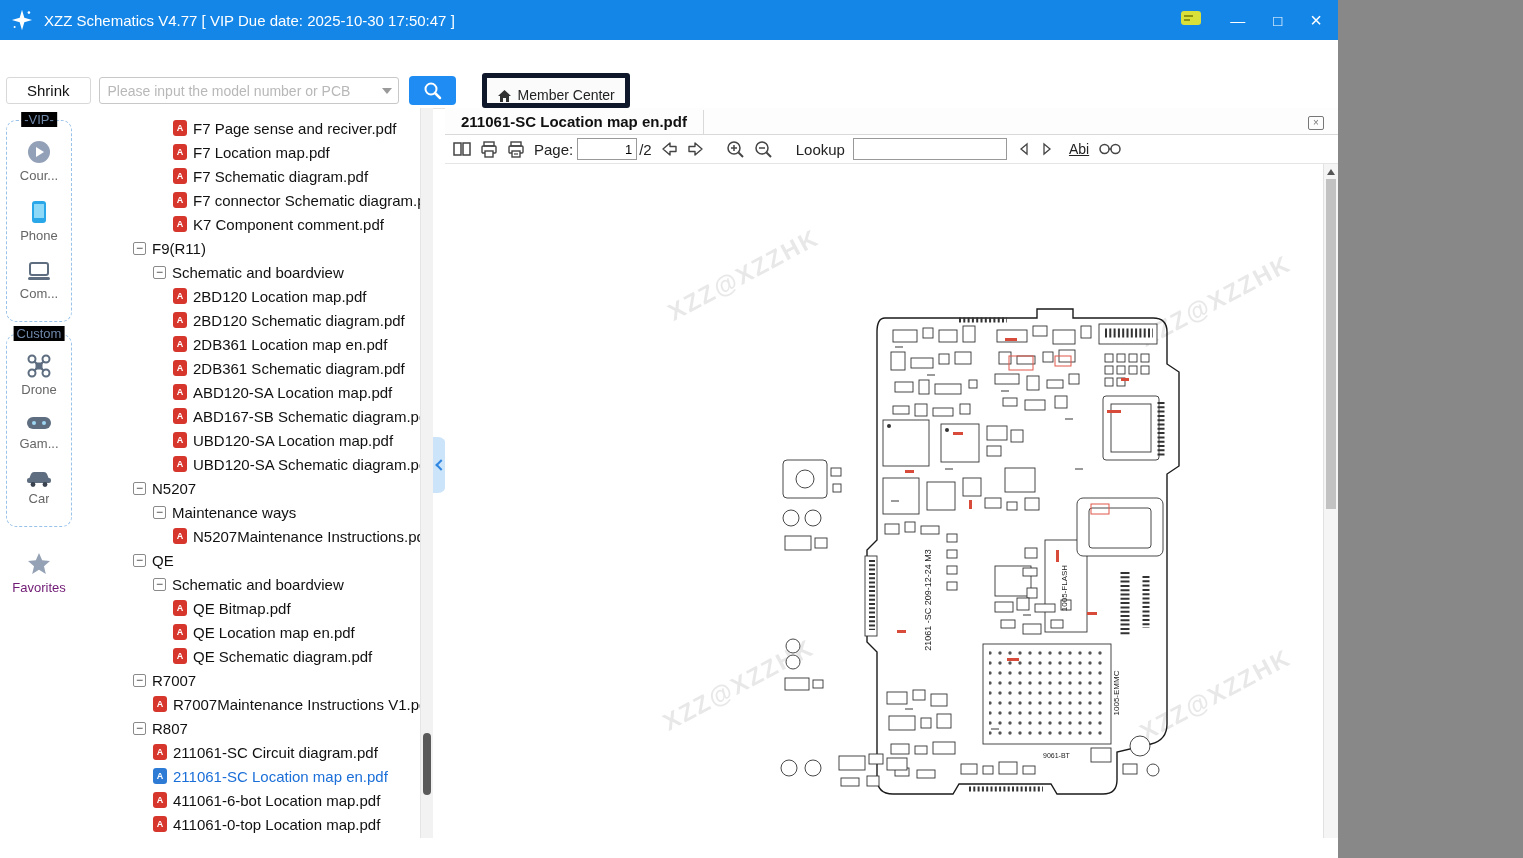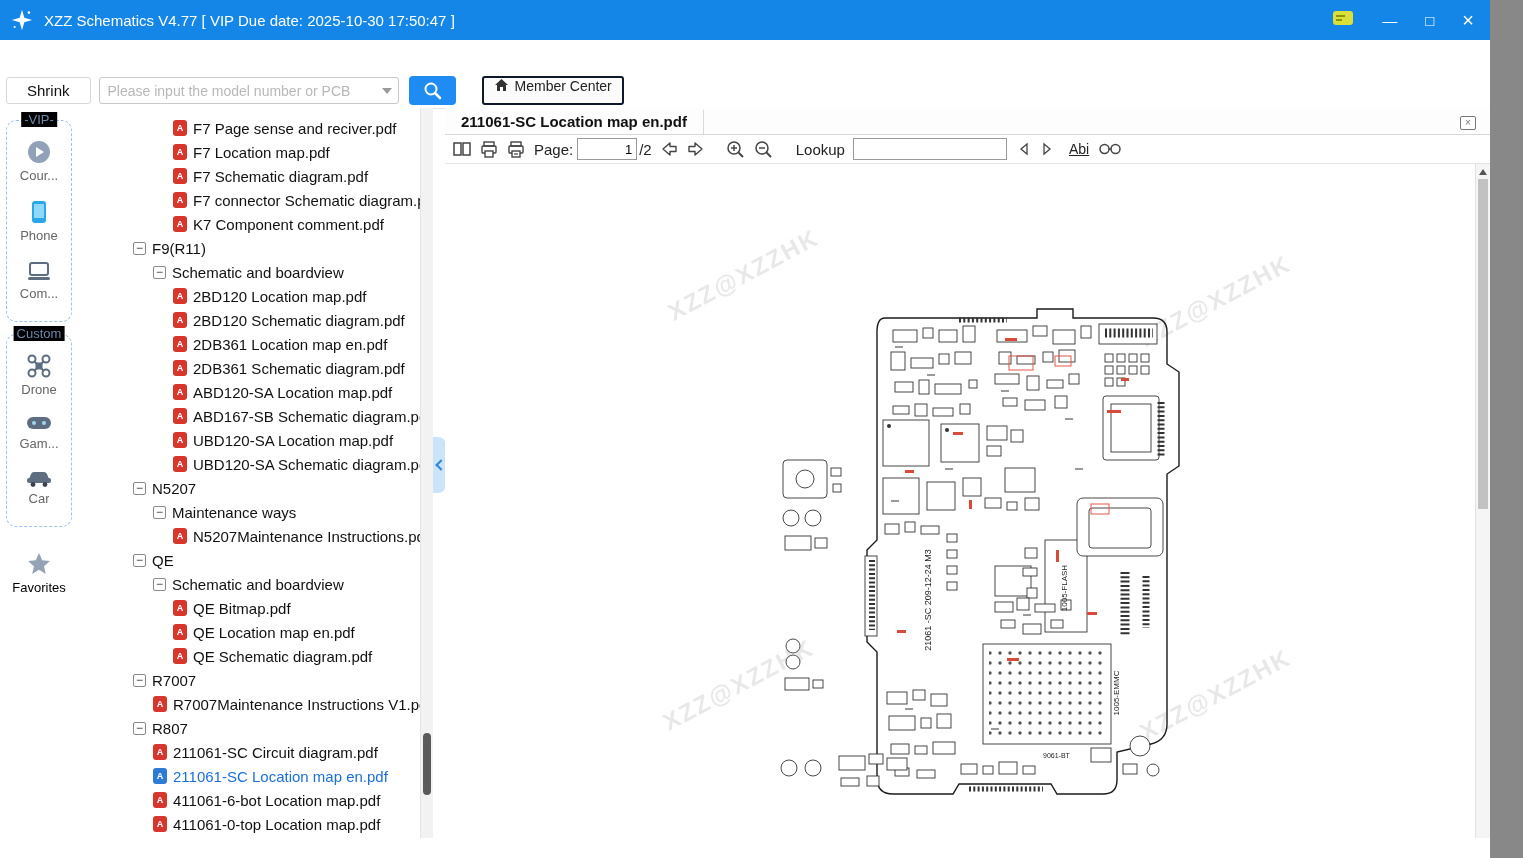--- a/index.html
+++ b/index.html
@@ -1,16 +1,16 @@
 <!DOCTYPE html>
 <html><head>
 <meta charset="utf-8">
 <style>
   html,body{margin:0;padding:0;background:#888;}
-  .app{position:relative;width:1490px;height:858px;background:#fff;overflow:hidden;
+  .app{position:relative;width:1338px;height:858px;background:#fff;overflow:hidden;
        font-family:"Liberation Sans",sans-serif;-webkit-font-smoothing:antialiased;}
 
   
   .titlebar{position:absolute;top:0;left:0;right:0;height:40px;background:#1386E8;
             display:flex;align-items:center;color:#fff;}
   .titlebar .logo{margin:0 10px 0 10px;display:flex;}
   .titlebar .title{font-size:15px;}
   .titlebar .win-controls{margin-left:auto;display:flex;align-items:center;gap:28px;margin-right:16px;}
   .titlebar .win-btn{font-size:15px;color:#fff;cursor:default;line-height:1;}
   .titlebar .close{font-size:20px;}
@@ -27,33 +27,33 @@
               background:#fff;font-size:15px;color:#111;}
   .search-box{margin-left:8px;width:300px;height:27px;border:1px solid #c8c8c8;border-radius:3px;
               display:flex;align-items:center;padding:0 6px;box-sizing:border-box;}
   .search-box input{border:none;outline:none;flex:1;font-size:14px;color:#333;
                     font-family:"Liberation Sans",sans-serif;}
   .search-box input::placeholder{color:#b8b8b8;}
   .search-chevron{width:0;height:0;border-left:5px solid transparent;border-right:5px solid transparent;
                   border-top:6px solid #9a9a9a;margin-left:4px;}
   .search-btn{margin-left:10px;width:47px;height:29px;background:#1E8CF2;border-radius:4px;
               display:flex;align-items:center;justify-content:center;}
-  .member-btn{margin-left:26px;height:25px;padding:0 10px;border:2px solid #0f172a;border-radius:3px;
-              background:#fbfbfb;display:flex;align-items:flex-start;gap:6px;font-size:14px;color:#222;}
+  .member-btn{margin-left:26px;height:25px;padding:0 10px;border:5px solid #0f172a;border-radius:3px;
+              background:#fbfbfb;display:flex;align-items:flex-end;gap:6px;font-size:14px;color:#222;}
 
   
   .sidebar{position:absolute;top:108px;left:0;width:78px;bottom:20px;background:#fff;}
   .side-group{margin:12px 6px 0 6px;border:1px dashed #99C2EA;border-radius:10px;position:relative;
               padding:18px 0 4px;display:flex;flex-direction:column;align-items:center;}
   .side-group-label{position:absolute;top:-9px;left:50%;transform:translateX(-50%);background:#000000;
                     padding:0 3px;font-size:13px;color:#6E86A8;white-space:nowrap;}
   .side-item{display:flex;flex-direction:column;align-items:center;margin-bottom:16px;}
   .side-item .lbl{font-size:13px;color:#666;margin-top:3px;max-width:66px;overflow:hidden;white-space:nowrap;}
   .fav{margin-top:24px;display:flex;flex-direction:column;align-items:center;}
-  .fav .lbl{font-size:13px;color:#000000;margin-top:3px;}
+  .fav .lbl{font-size:13px;color:#701a75;margin-top:3px;}
 
   
   .tree{position:absolute;top:108px;left:78px;width:342px;bottom:20px;background:#fff;
         overflow:hidden;padding-top:8px;box-sizing:border-box;}
   .tree-row{height:24px;display:flex;align-items:center;font-size:15px;color:#111;white-space:nowrap;}
   .collapse-box{width:13px;height:13px;border:1px solid #8a8a8a;border-radius:2px;box-sizing:border-box;
                 display:inline-flex;align-items:center;justify-content:center;font-size:12px;
                 line-height:1;color:#444;margin-right:6px;flex:none;background:#fff;}
   .pdf-ic{width:14px;height:16px;background:#D6362B;border-radius:3px;color:#fff;font-size:9px;
           font-weight:bold;display:inline-flex;align-items:center;justify-content:center;

